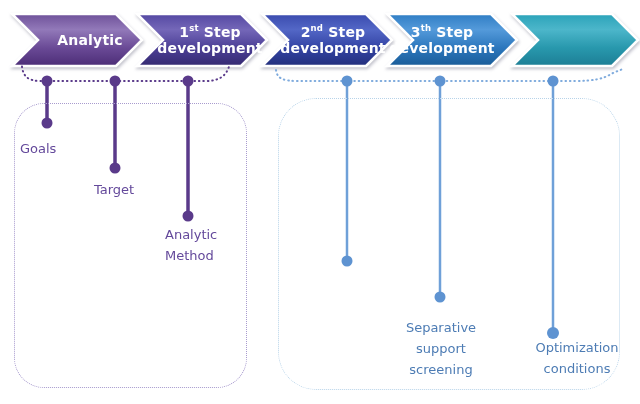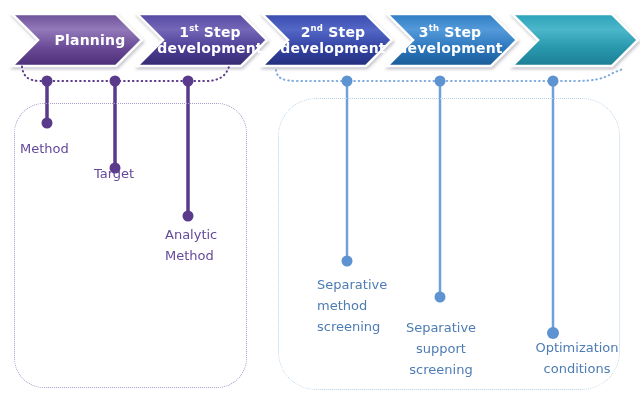--- a/index.html
+++ b/index.html
@@ -21,21 +21,21 @@
     border:1.5px dotted #a89bce;border-radius:30px;
   }
   .panel-blue{
     left:278px;top:98px;width:342px;height:292px;
     border:1.5px dotted #b7d3e9;border-radius:38px;
   }
   .callout{position:absolute;font-size:13px;line-height:21px;}
   .callout.purple{color:#64499b;}
   .callout.blue{color:#4d7cb4;}
   .lbl-goals{left:20px;top:138px;white-space:nowrap;}
-  .lbl-target{left:94px;top:163px;white-space:nowrap;}
+  .lbl-target{left:94px;top:179px;white-space:nowrap;}
   .lbl-analytic{left:165px;top:224px;width:62px;text-align:left;}
   .lbl-separative{left:317px;top:274px;width:78px;text-align:left;}
   .lbl-separation{left:399px;top:317px;width:84px;text-align:center;}
   .lbl-optimization{left:511px;top:337px;width:92px;text-align:center;margin-left:20px;}
 </style>
 </head>
 <body>
 
 <div id="stage">
 
@@ -105,37 +105,36 @@
     <circle cx="553" cy="81" r="5.5" fill="#5e93d1"></circle>
     <circle cx="347" cy="261" r="5.5" fill="#5e93d1"></circle>
     <circle cx="440" cy="297" r="5.5" fill="#5e93d1"></circle>
     <circle cx="553" cy="333" r="6" fill="#5e93d1"></circle>
   </svg>
 
   <div class="panel panel-purple"></div>
   <div class="panel panel-blue"></div>
 
   <div class="chev-label" style="left:38px;width:104px;">
-    <span><span>Planning</span><sup></sup><span></span></span>
+    <span><span>Analytic</span><sup></sup><span></span></span>
     <span></span>
   </div>
   <div class="chev-label" style="left:158px;width:104px;align-items:center;">
     <span><span>1</span><sup>st</sup><span> Step</span></span>
     <span>development</span>
   </div>
   <div class="chev-label" style="left:281px;width:104px;">
     <span><span>2</span><sup>nd</sup><span> Step</span></span>
     <span>development</span>
   </div>
-  <div class="chev-label" style="left:398px;width:104px;">
+  <div class="chev-label" style="left:390px;width:104px;">
     <span><span>3</span><sup>th</sup><span> Step</span></span>
     <span>development</span>
   </div>
 
-  <div class="callout purple lbl-goals">Method</div>
+  <div class="callout purple lbl-goals">Goals</div>
   <div class="callout purple lbl-target">Target</div>
   <div class="callout purple lbl-analytic">Analytic Method</div>
 
-  <div class="callout blue lbl-separative">Separative method screening</div>
   <div class="callout blue lbl-separation">Separative support screening</div>
   <div class="callout blue lbl-optimization">Optimization conditions</div>
 
 </div>
 
 </body></html>

